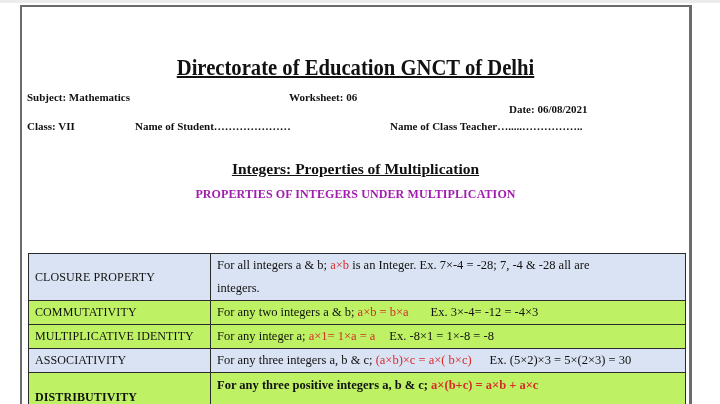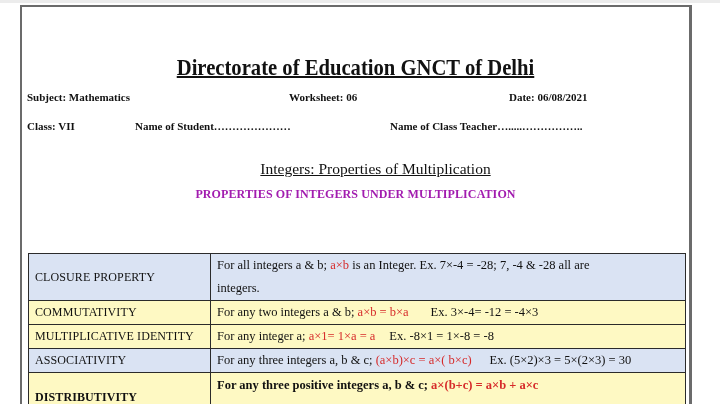--- a/index.html
+++ b/index.html
@@ -18,53 +18,53 @@
   .abs { position:absolute; white-space:nowrap; }
   .title {
     left:0; width:100%; top:47px; text-align:center;
     font-family:"Liberation Serif", serif; font-weight:bold;
     font-size:24px; text-decoration:underline; text-decoration-thickness:2px;
     transform:scaleX(0.86); transform-origin:center;
   }
   .meta { font-weight:bold; font-size:11px; }
   .subtitle {
     left:0; width:100%; top:153px; text-align:center;
-    font-weight:normal; font-size:15.5px; text-decoration:underline;margin-left:20px;
+    font-weight:bold; font-size:15.5px; text-decoration:underline;
   }
   .redhead {
     left:0; width:100%; top:180px; text-align:center;
     font-weight:bold; font-size:12px; color:#a21caf; letter-spacing:0.1px;
   }
   table.props {
     position:absolute; left:6px; top:198px; width:658px;
     border-collapse:collapse; font-size:12.5px;margin-top:48px;
   }
   table.props td {
     border:1px solid #2b2b2b; padding:0 6px; vertical-align:middle;
     font-family:"Liberation Serif", serif;
   }
   table.props td.prop { width:169px; font-size:12px; letter-spacing:0.1px; }
   tr.blue td { background:#dae3f3; }
-  tr.peach td { background:#fef9c3; }
+  tr.peach td { background:#bef264; }
   .red { color:#d62a2a; }
   .gap { display:inline-block; width:14px; }
   .line2 { display:block; line-height:24px; }
 </style>
 </head>
 <body>
 
 <div class="topstrip"></div>
 
 <div class="page">
 
   <div class="abs title">Directorate of Education GNCT of Delhi</div>
 
   <div class="abs meta" style="left:5px; top:84px;">Subject: Mathematics</div>
   <div class="abs meta" style="left:267px; top:84px;">Worksheet: 06</div>
-  <div class="abs meta" style="left:487px; top:84px;">Date: 06/08/2021</div>
+  <div class="abs meta" style="left:487px; top:96px;">Date: 06/08/2021</div>
 
   <div class="abs meta" style="left:113px; top:113px;">Name of Student…………………</div>
   <div class="abs meta" style="left:5px; top:113px;">Class: VII</div>
   <div class="abs meta" style="left:368px; top:113px;">Name of Class Teacher….....……………..</div>
 
   <div class="abs subtitle">Integers: Properties of Multiplication</div>
   <div class="abs redhead">PROPERTIES OF INTEGERS UNDER MULTIPLICATION</div>
 
   <table class="props">
     <tbody>

